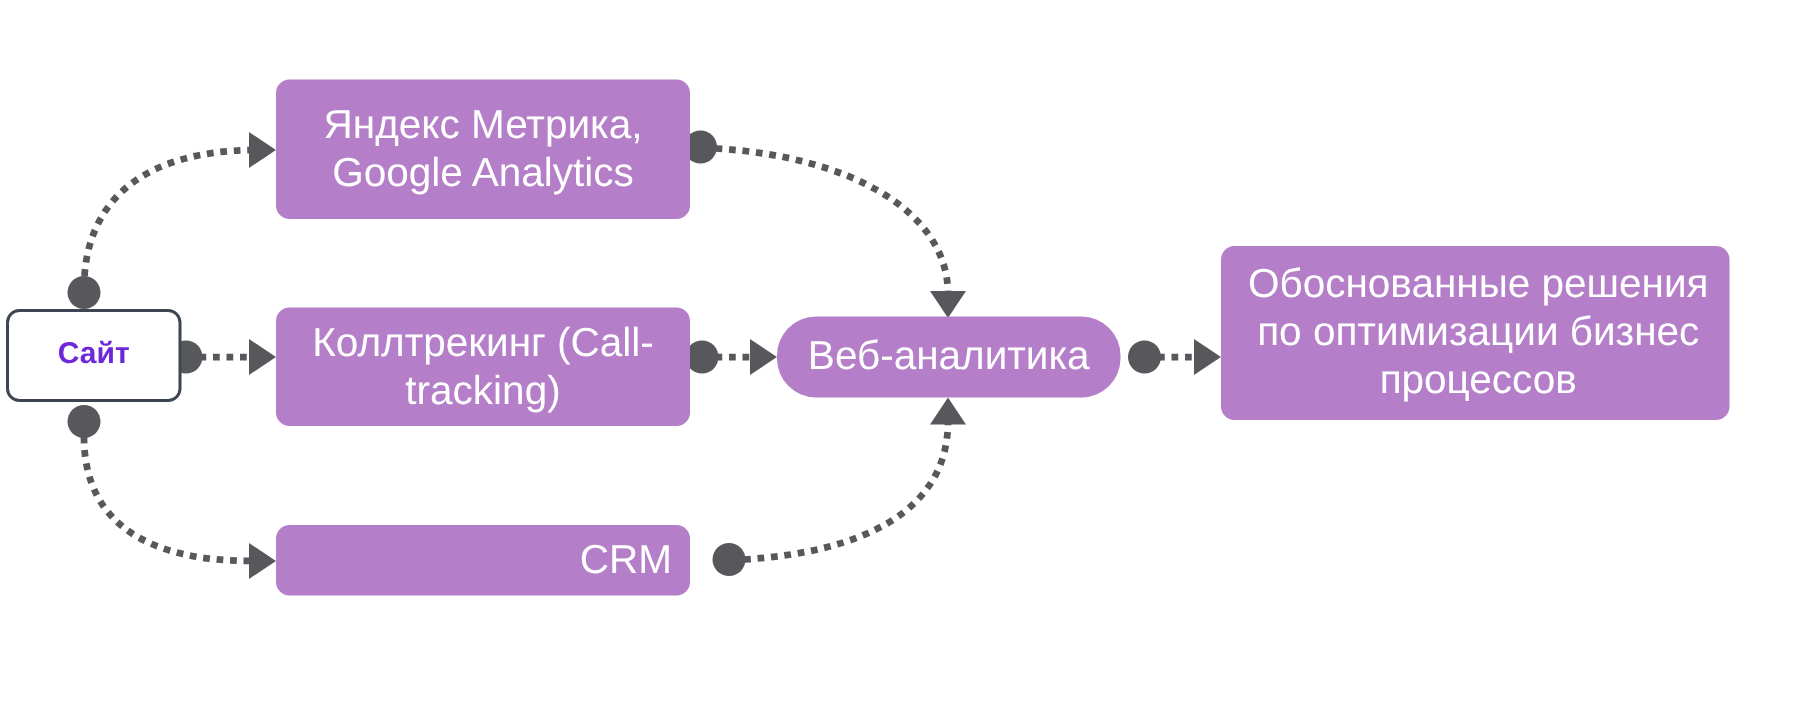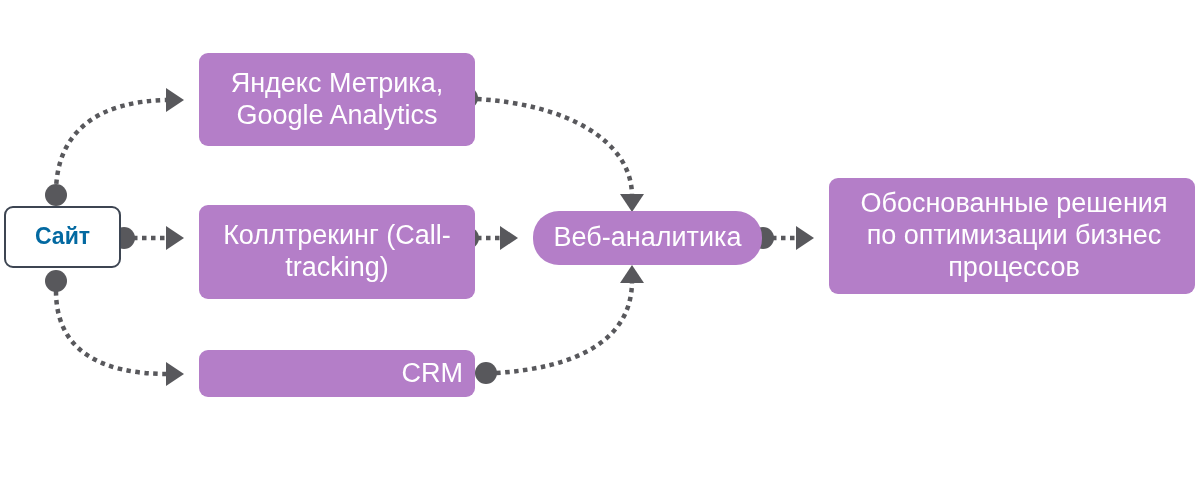--- a/index.html
+++ b/index.html
@@ -24,28 +24,27 @@
     text-align: center;
     line-height: 1.18;
   }
   .node-purple {
     background: #b47ec8;
     color: #ffffff;
     border-radius: 9px;
     font-size: 27px;
     font-weight: 400;
     padding: 4px 12px;
-    margin-left: 15px;
   }
   .node-source {
     background: #ffffff;
-    color: #0369a1;
+    color: #6d28d9;
     border: 2.5px solid #3d4552;
     border-radius: 9px;
-    font-size: 23px;
+    font-size: 20px;
     font-weight: 700;
   }
   .node-label {
     display: block;
     width: 100%;
     white-space: pre-line;
   }
   #connectors {
     position: absolute;
     left: 0;
@@ -120,32 +119,32 @@
 
   <div class="node node-source" style="left:4px; top:206px; width:117px; height:62px;">
     <span class="node-label">Сайт</span>
   </div>
 
   <div class="node node-purple" style="left:184px; top:53px; width:276px; height:93px;">
     <span class="node-label">Яндекс Метрика,
 Google Analytics</span>
   </div>
 
-  <div class="node node-purple" style="left:184px; top:205px; width:276px; height:94px;">
+  <div class="node node-purple" style="left:184px; top:205px; width:276px; height:79px;">
     <span class="node-label">Коллтрекинг (Call-
 tracking)</span>
   </div>
 
   <div class="node node-purple" style="left:184px; top:350px; width:276px; height:47px;text-align:right;">
     <span class="node-label">CRM</span>
   </div>
 
   <div class="node node-purple" style="left:518px; top:211px; width:229px; height:54px;border-radius:26px;">
     <span class="node-label">Веб-аналитика</span>
   </div>
 
-  <div class="node node-purple" style="left:814px; top:178px; width:366px; height:116px;padding-left:16px;">
+  <div class="node node-purple" style="left:814px; top:164px; width:339px; height:116px;padding-left:16px;">
     <span class="node-label">Обоснованные решения
 по оптимизации бизнес
 процессов</span>
   </div>
 
 </div>
 
 </body></html>

